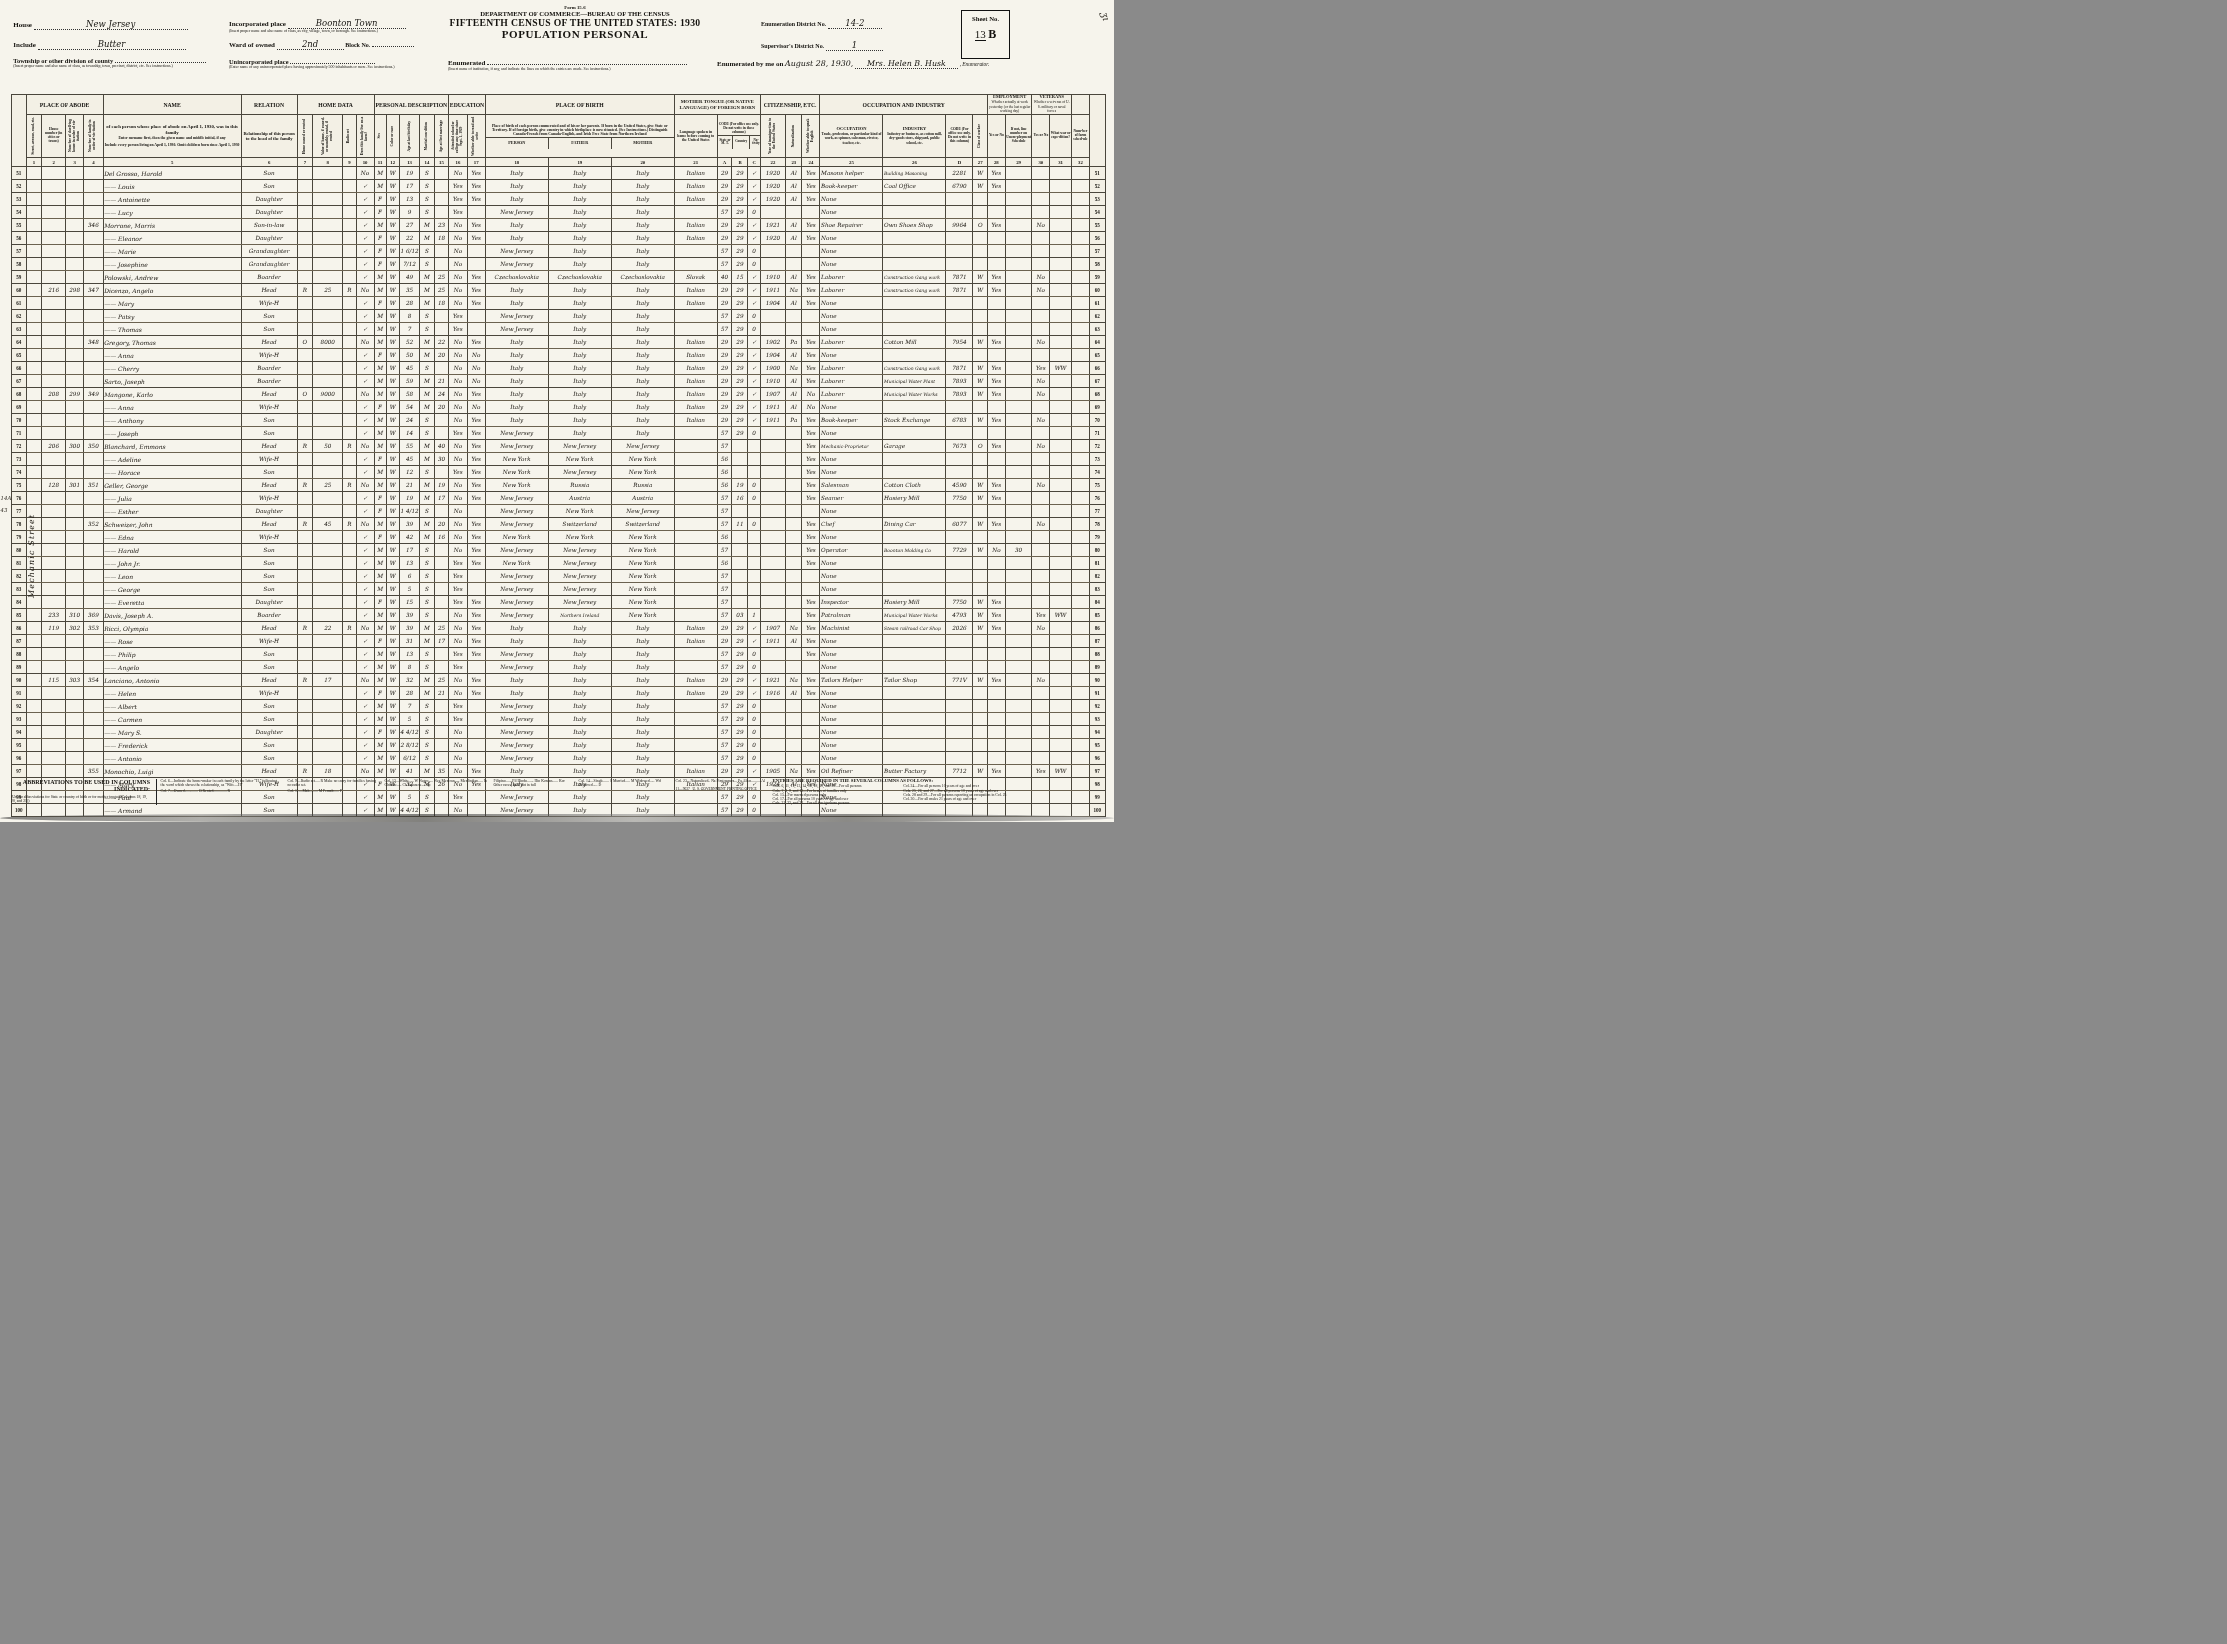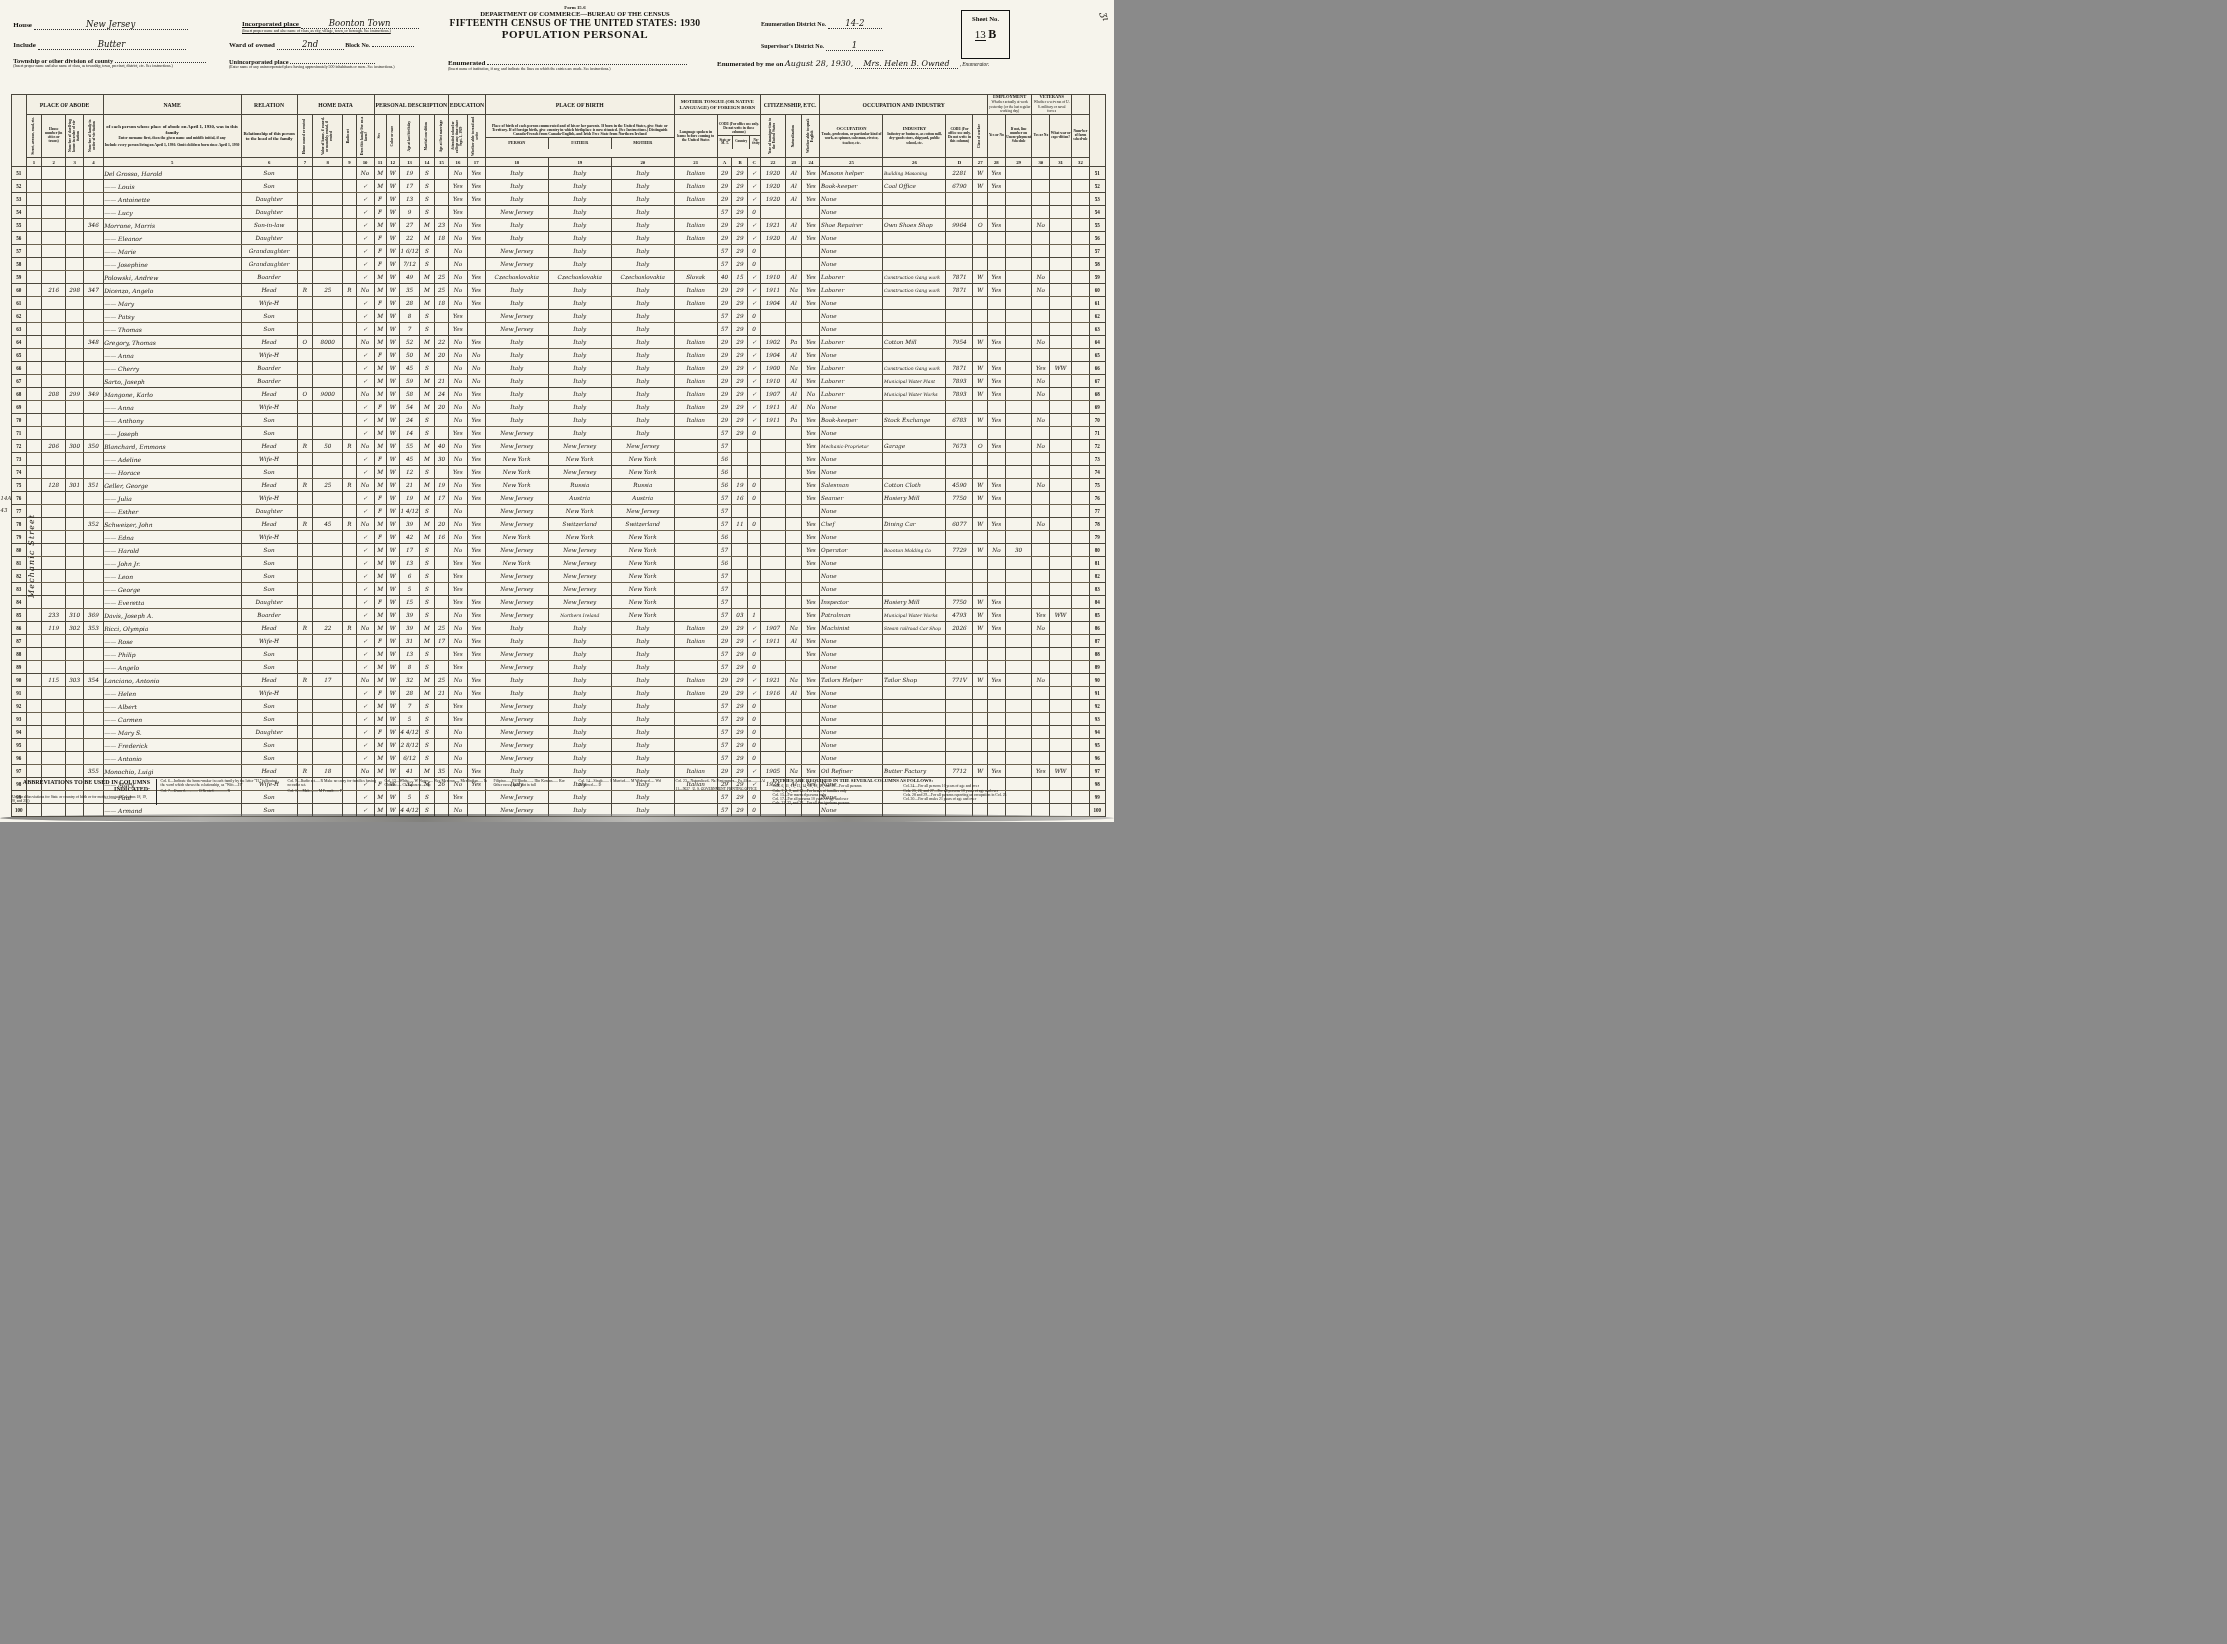--- a/index.html
+++ b/index.html
@@ -66,21 +66,21 @@
     <div class="fld" style="left:13.3px;top:39px;width:200px;">
       <span class="lab">Include</span>
       <span class="val dot" style="display:inline-block;width:148px;text-align:center;">Butter</span>
     </div>
     <div class="fld" style="left:13.3px;top:57px;width:206px;">
       <span class="lab" style="font-size:6.4px;">Township or other division of county</span>
       <span class="dot" style="display:inline-block;width:91px;"></span>
       <div class="note pr">(Insert proper name and also name of class, as township, town, precinct, district, etc.   See instructions.)</div>
     </div>
 
-    <div class="fld" style="left:242px;top:18px;width:200px;text-decoration:underline;">
+    <div class="fld" style="left:229px;top:18px;width:200px;">
       <span class="lab">Incorporated place</span>
       <span class="val dot" style="display:inline-block;width:118px;text-align:center;">Boonton Town</span>
       <div class="note pr">(Insert proper name and also name of class, as city, village, town, or borough.   See instructions.)</div>
     </div>
     <div class="fld" style="left:229px;top:39px;width:206px;">
       <span class="lab">Ward of owned</span>
       <span class="val dot" style="display:inline-block;width:67px;text-align:center;">2nd</span>
       <span class="lab" style="font-size:6px;">Block No.</span>
       <span class="dot" style="display:inline-block;width:42px;"></span>
     </div>
@@ -98,21 +98,21 @@
     </div>
     <div class="fld" style="left:448px;top:59px;width:254px;">
       <span class="lab">Enumerated</span>
       <span class="dot" style="display:inline-block;width:200px;"></span>
       <div class="note pr">(Insert name of institution, if any, and indicate the lines on which the entries are made.   See instructions.)</div>
     </div>
 
     <div class="fld" style="left:717px;top:59px;width:278px;">
       <span class="lab">Enumerated by me on</span>
       <span class="val" style="font-size:7.9px;">August 28, 1930,</span>
-      <span class="val dot" style="display:inline-block;min-width:103px;text-align:center;font-size:7.9px;">Mrs. Helen B. Owned</span>
+      <span class="val dot" style="display:inline-block;min-width:103px;text-align:center;font-size:7.9px;">Mrs. Helen B. Husk</span>
       <span class="pr" style="font-size:5.4px;font-style:italic;">, Enumerator.</span>
     </div>
 
     <div class="fld" style="left:761px;top:18px;width:181px;">
       <span class="lab" style="font-size:6px;">Enumeration District No.</span>
       <span class="val dot" style="display:inline-block;width:54px;text-align:center;">14-2</span>
     </div>
     <div class="fld" style="left:761px;top:40px;width:181px;">
       <span class="lab" style="font-size:6px;">Supervisor's District No.</span>
       <span class="val dot" style="display:inline-block;width:57px;text-align:center;">1</span>

